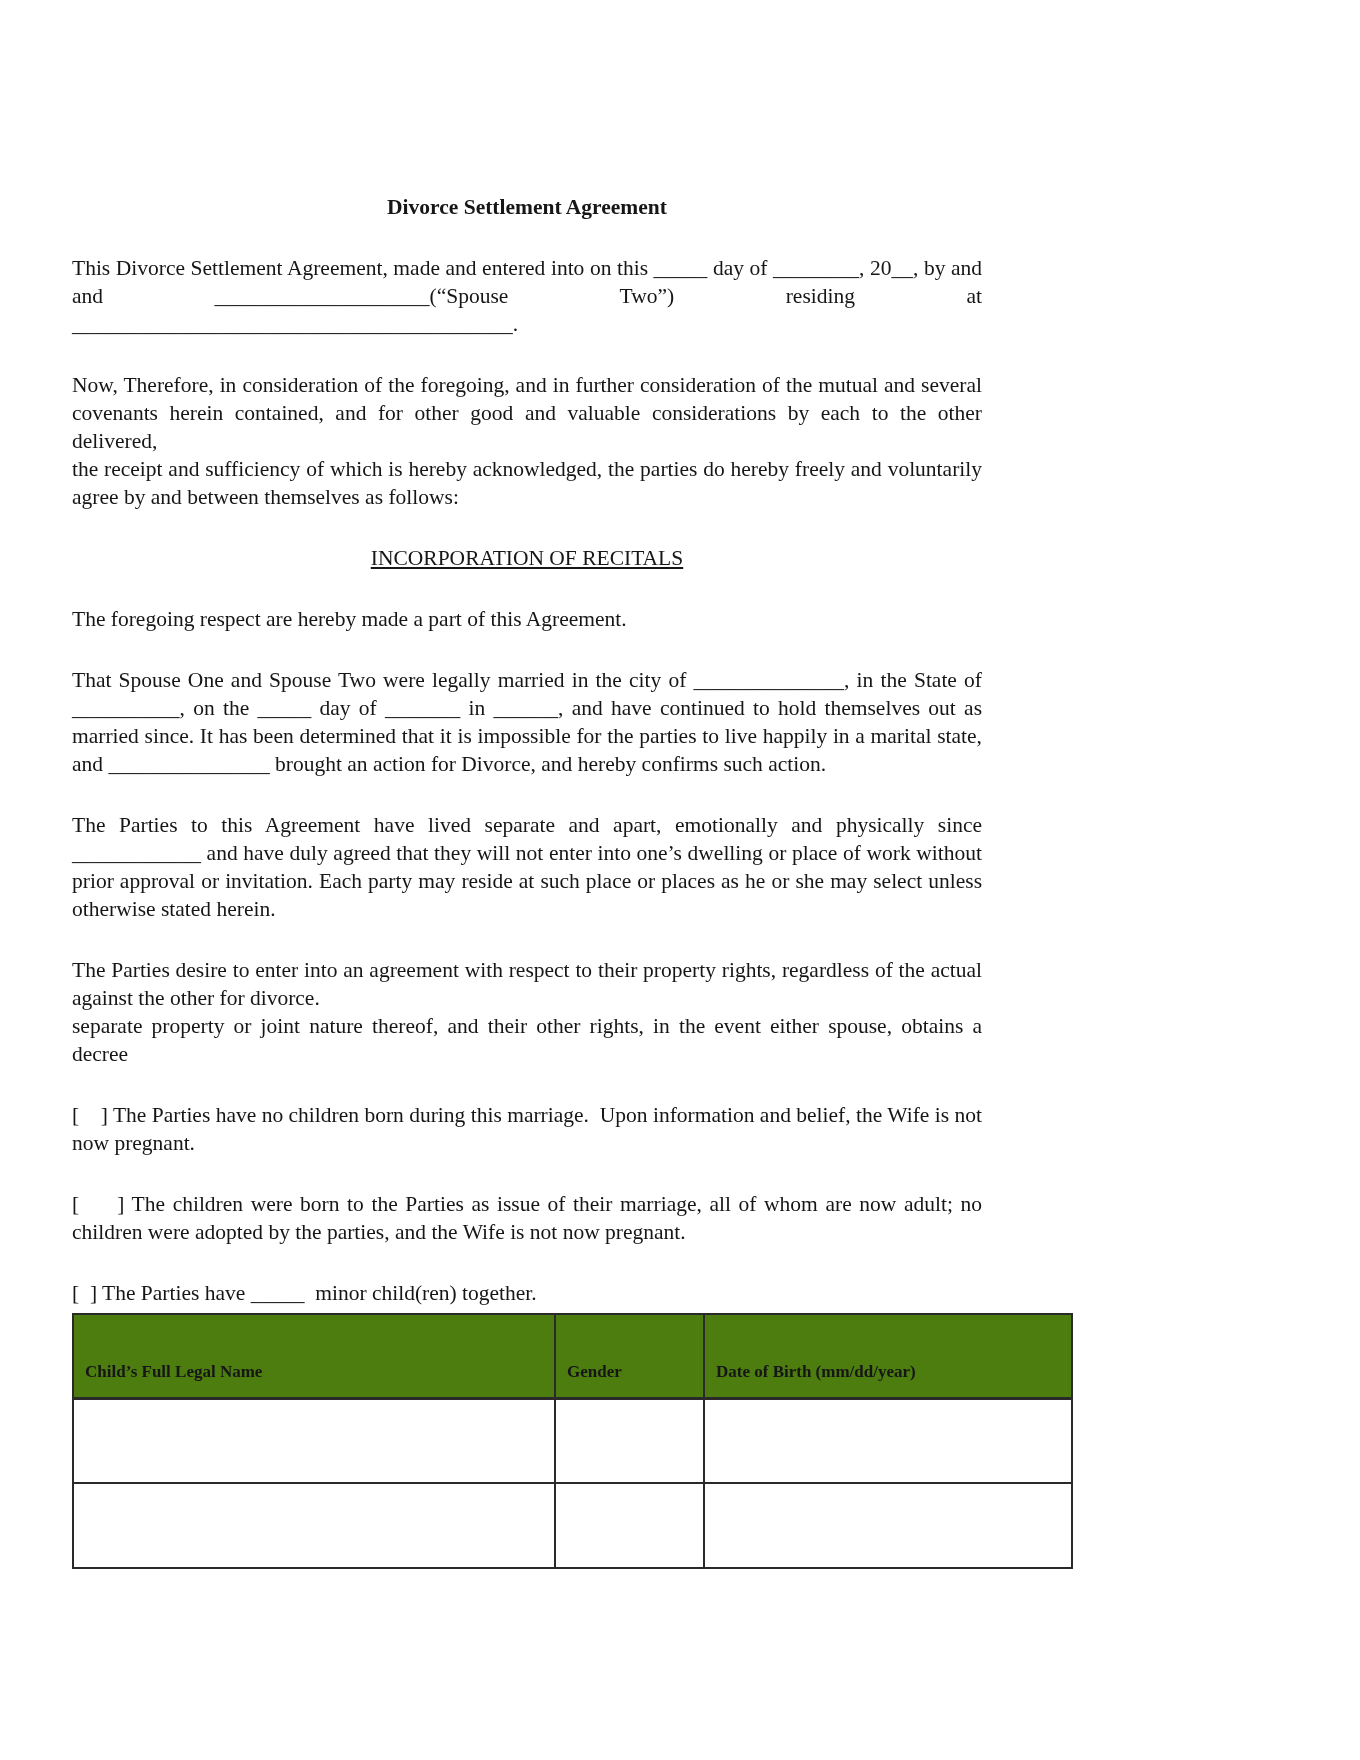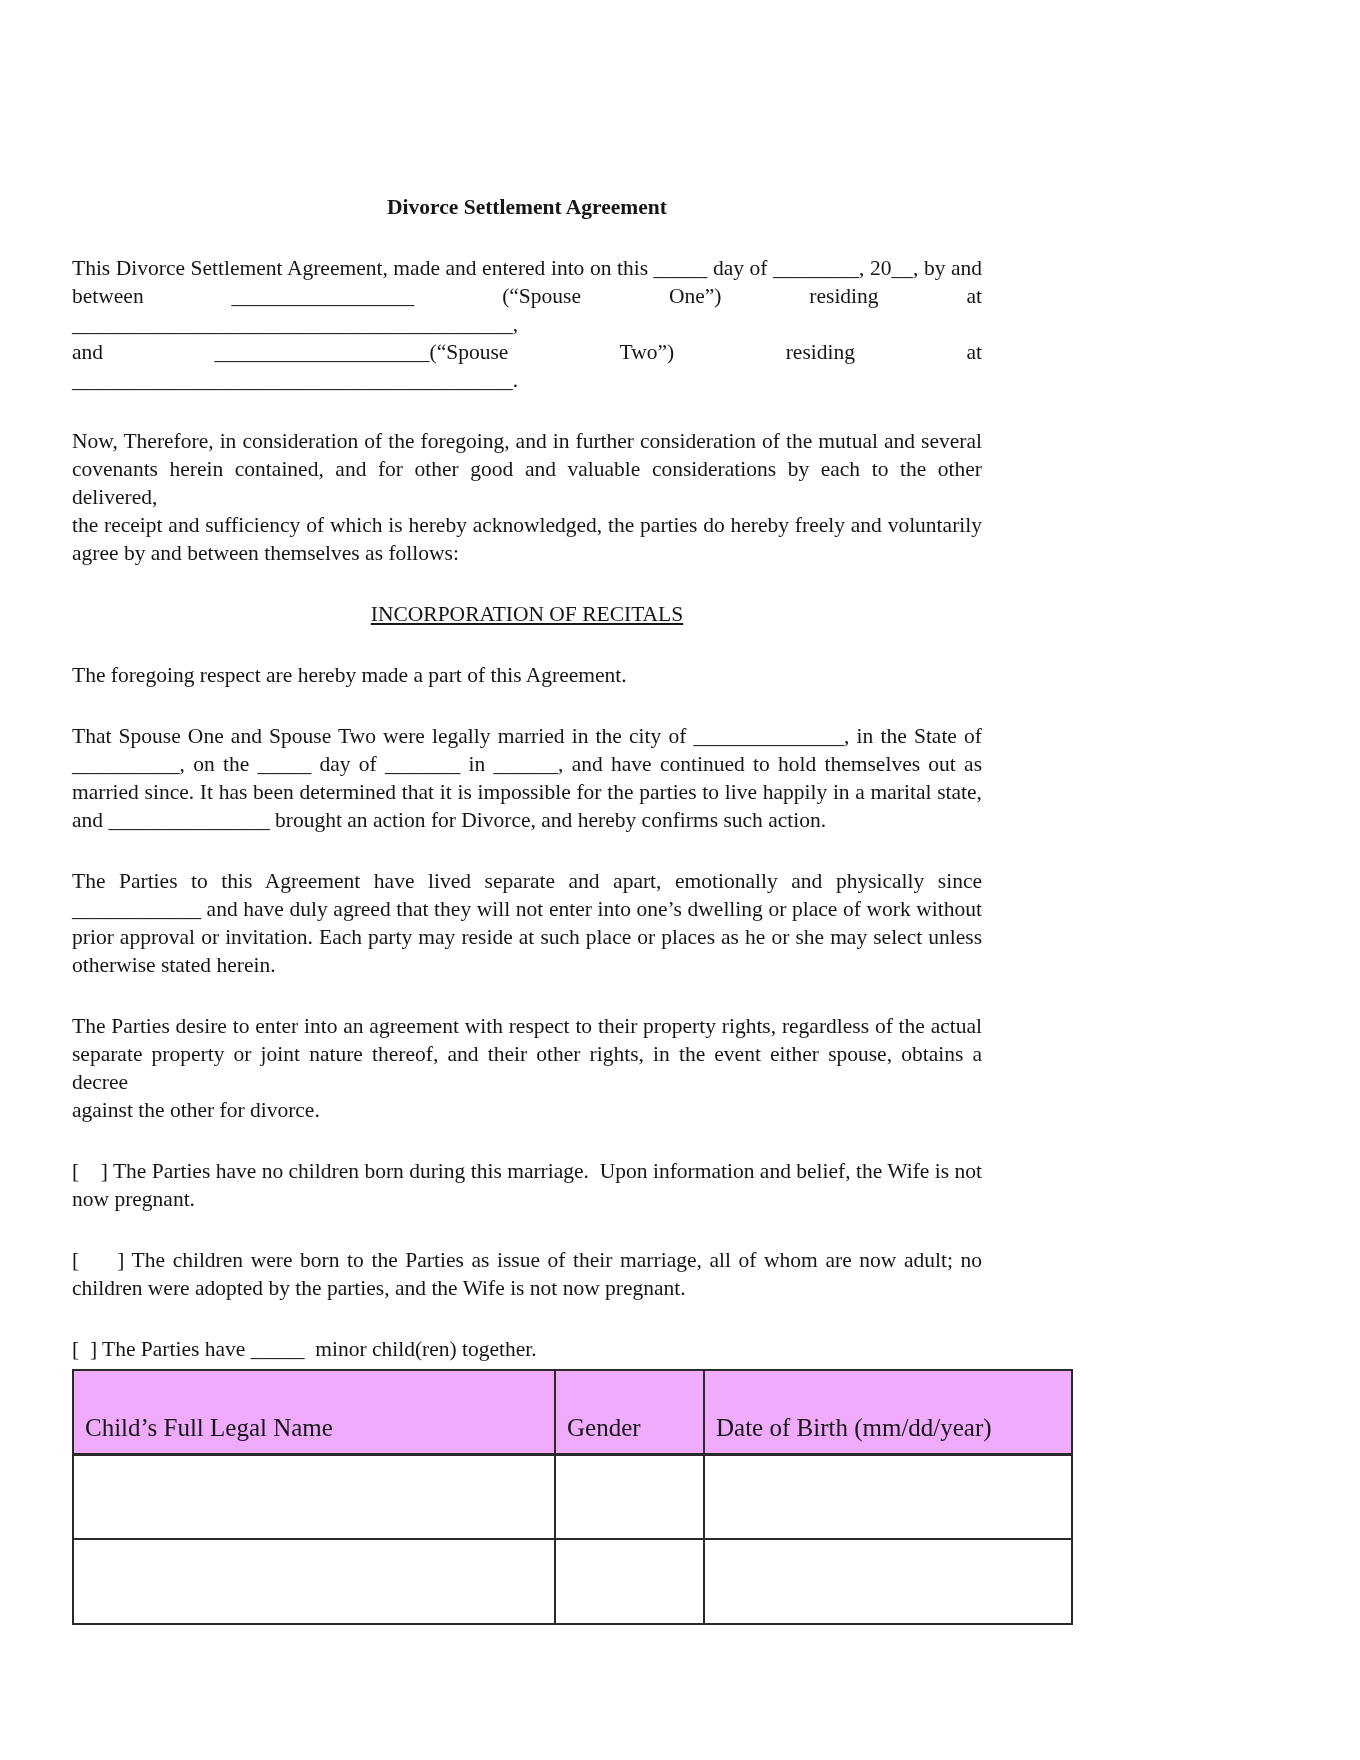--- a/index.html
+++ b/index.html
@@ -38,45 +38,44 @@
     table-layout:fixed;
     width:999px;
     margin-top:6px;
   }
   table.children-table th,
   table.children-table td {
     border:2px solid #2a2a2a;
     box-sizing:border-box;
   }
   table.children-table thead th {
-    background:#f0abfc;
+    background:#4d7c0f;
     height:84px;
     vertical-align:bottom;
     text-align:left;
     padding:0 8px 13px 11px;
-    font-weight:normal;
-    font-size:25px;
+    font-weight:bold;
+    font-size:17px;
     line-height:25px;
     border-bottom:3px solid #2a2a2a;
   }
   table.children-table tbody td {
     height:85px;
     background:#ffffff;
   }
 </style>
 </head>
 <body>
 
 <div class="page">
 
   <div class="title">Divorce Settlement Agreement</div>
 
   <div class="block">
     <div class="ln">This Divorce Settlement Agreement, made and entered into on this _____ day of ________, 20__, by and</div>
-    <div class="ln">between _________________ (“Spouse One”) residing at _________________________________________,</div>
     <div class="ln">and ____________________(“Spouse Two”) residing at _________________________________________.</div>
   </div>
 
   <div class="block">
     <div class="ln">Now, Therefore, in consideration of the foregoing, and in further consideration of the mutual and several</div>
     <div class="ln">covenants herein contained, and for other good and valuable considerations by each to the other delivered,</div>
     <div class="ln">the receipt and sufficiency of which is hereby acknowledged, the parties do hereby freely and voluntarily</div>
     <div class="ln last">agree by and between themselves as follows:</div>
   </div>
 
@@ -97,22 +96,22 @@
 
   <div class="block">
     <div class="ln">The Parties to this Agreement have lived separate and apart, emotionally and physically since</div>
     <div class="ln">____________ and have duly agreed that they will not enter into one’s dwelling or place of work without</div>
     <div class="ln">prior approval or invitation. Each party may reside at such place or places as he or she may select unless</div>
     <div class="ln last">otherwise stated herein.</div>
   </div>
 
   <div class="block">
     <div class="ln">The Parties desire to enter into an agreement with respect to their property rights, regardless of the actual</div>
+    <div class="ln last">against the other for divorce.</div>
     <div class="ln">separate property or joint nature thereof, and their other rights, in the event either spouse, obtains a decree</div>
-    <div class="ln last">against the other for divorce.</div>
   </div>
 
   <div class="block">
     <div class="ln">[&nbsp;&nbsp;&nbsp;&nbsp;] The Parties have no children born during this marriage.&nbsp; Upon information and belief, the Wife is not</div>
     <div class="ln last">now pregnant.</div>
   </div>
 
   <div class="block">
     <div class="ln">[&nbsp;&nbsp;&nbsp;&nbsp;&nbsp;] The children were born to the Parties as issue of their marriage, all of whom are now adult; no</div>
     <div class="ln last">children were adopted by the parties, and the Wife is not now pregnant.</div>

